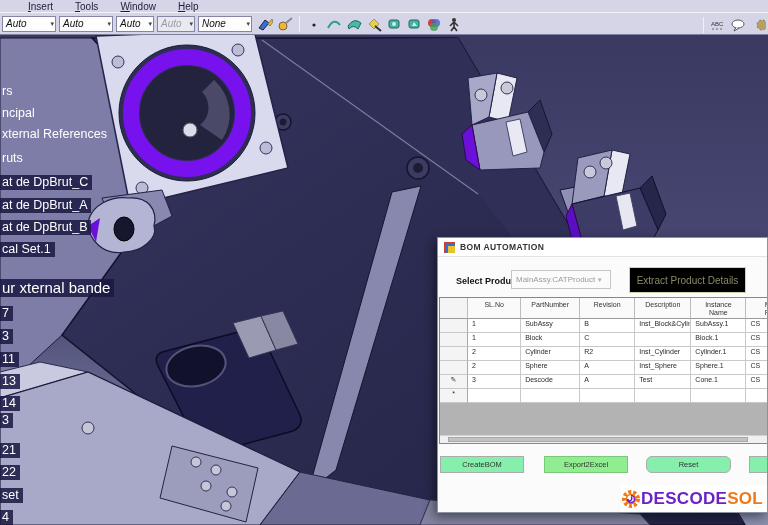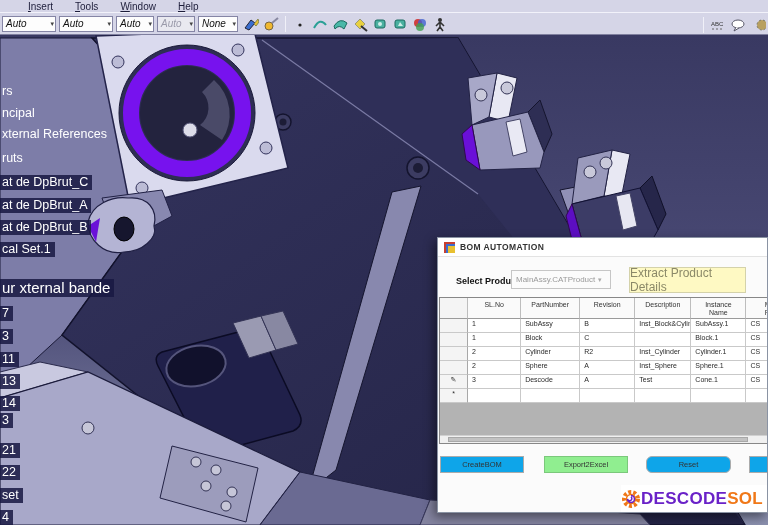--- a/index.html
+++ b/index.html
@@ -43,39 +43,39 @@
     border-bottom:1px solid #e3e3e3; display:flex; align-items:center; }
   #dlg-titlebar .t-ico { width:11px; height:11px; margin:0 5px 0 6px; }
   #dlg-title { font-size:8.5px; font-weight:bold; color:#333; letter-spacing:0.4px; }
 
   #sel-label { position:absolute; left:18px; top:38px; font-size:9px; font-weight:bold; color:#111; }
   #product-combo { position:absolute; left:73px; top:32px; width:100px; height:19px;
     background:#fbfbfb; border:1px solid #c6c6c6; display:flex; align-items:center; }
   #product-combo .val { font-size:8px; color:#9a9a9a; padding-left:4px; overflow:hidden; white-space:nowrap; width:86px; }
   #product-combo .chev { font-size:7px; color:#aaa; }
   #extract-btn { position:absolute; left:191px; top:29px; width:117px; height:26px;
-    background:#fef9c3; border:1px solid #d4d2aa; font-size:12px; color:#8b8968;
+    background:#000000; border:1px solid #d4d2aa; font-size:10px; color:#8b8968;
     display:flex; align-items:center; justify-content:center; cursor:pointer; }
 
   
   #grid { position:absolute; left:1px; top:59px; width:352px; height:147px;
     background:#b3b3b3; border:1px solid #878787; }
   .grow { display:flex; height:14px; background:#fff; }
   .grow.ghead { height:21px; background:#fafafa; }
   .gc { border-right:1px solid #c9c9c9; border-bottom:1px solid #c9c9c9; font-size:7px; color:#2a2a2a;
     padding:1px 0 0 4px; overflow:hidden; white-space:nowrap; }
   .ghead .gc { border-right:1px solid #bdbdbd; border-bottom:1px solid #9a9a9a; color:#333;
     text-align:center; padding:3px 1px 0 1px; white-space:pre-line; line-height:8px; }
   .rh { width:29px; background:#f4f4f4; border-right:1px solid #a8a8a8; text-align:center; padding-left:0; }
   .w0 { width:55px; } .w1 { width:61px; } .w2 { width:57px; } .w3 { width:58px; } .w4 { width:57px; } .w5 { width:45px; }
   #hscroll { position:absolute; left:0; bottom:0; width:100%; height:8px; background:#f0f0f0; border-top:1px solid #d0d0d0; }
   #hscroll .thumb { position:absolute; left:8px; top:1px; width:300px; height:5px; background:#c2c2c2; border:1px solid #a8a8a8; }
 
   
-  .dlg-btn { position:absolute; top:218px; height:17px; background:#0ea5e9; border:1px solid #ababab;
+  .dlg-btn { position:absolute; top:218px; height:17px; background:#86efac; border:1px solid #ababab;
     font-size:7.5px; color:#333; text-align:center; line-height:15px; cursor:pointer; }
   #btn-create { left:2px; width:84px; }
   #btn-export { left:106px; width:84px; background:#90ee90; border-color:#7bc87b; }
   #btn-reset  { left:208px; width:85px;border-radius:6px; }
   #btn-partial{ left:311px; width:45px; }
 
   #logo { position:absolute; left:183px; top:247px; height:27px; width:160px; background:#fff;
     display:flex; align-items:center; }
   #logo .word1 { font-size:17px; font-weight:bold; color:#6a22c8; letter-spacing:0.3px; }
   #logo .word2 { font-size:17px; font-weight:bold; color:#f07818; letter-spacing:0.3px;text-align:center; }
@@ -197,21 +197,21 @@
         <span class="chev">▾</span>
     </div>
     <div class="tb-dd" style="width:38px">
       <span class="val">Auto</span>
         <span class="chev">▾</span>
     </div>
     <div class="tb-dd disabled" style="width:38px">
       <span class="val">Auto</span>
         <span class="chev">▾</span>
     </div>
-    <div class="tb-dd" style="width:40px">
+    <div class="tb-dd" style="width:54px">
       <span class="val">None</span>
         <span class="chev">▾</span>
     </div>
 
     <span class="tb-ico">
       <svg width="16" height="16" viewBox="0 0 16 16">
           <path d="M2 12 L8 4 L12 7 L6 14 Z" fill="#3a6ed0" stroke="#223"></path>
           <path d="M11 8 L15 3 L16 6 L13 10 Z" fill="#e8c030" stroke="#885"></path>
         </svg>
     </span>

